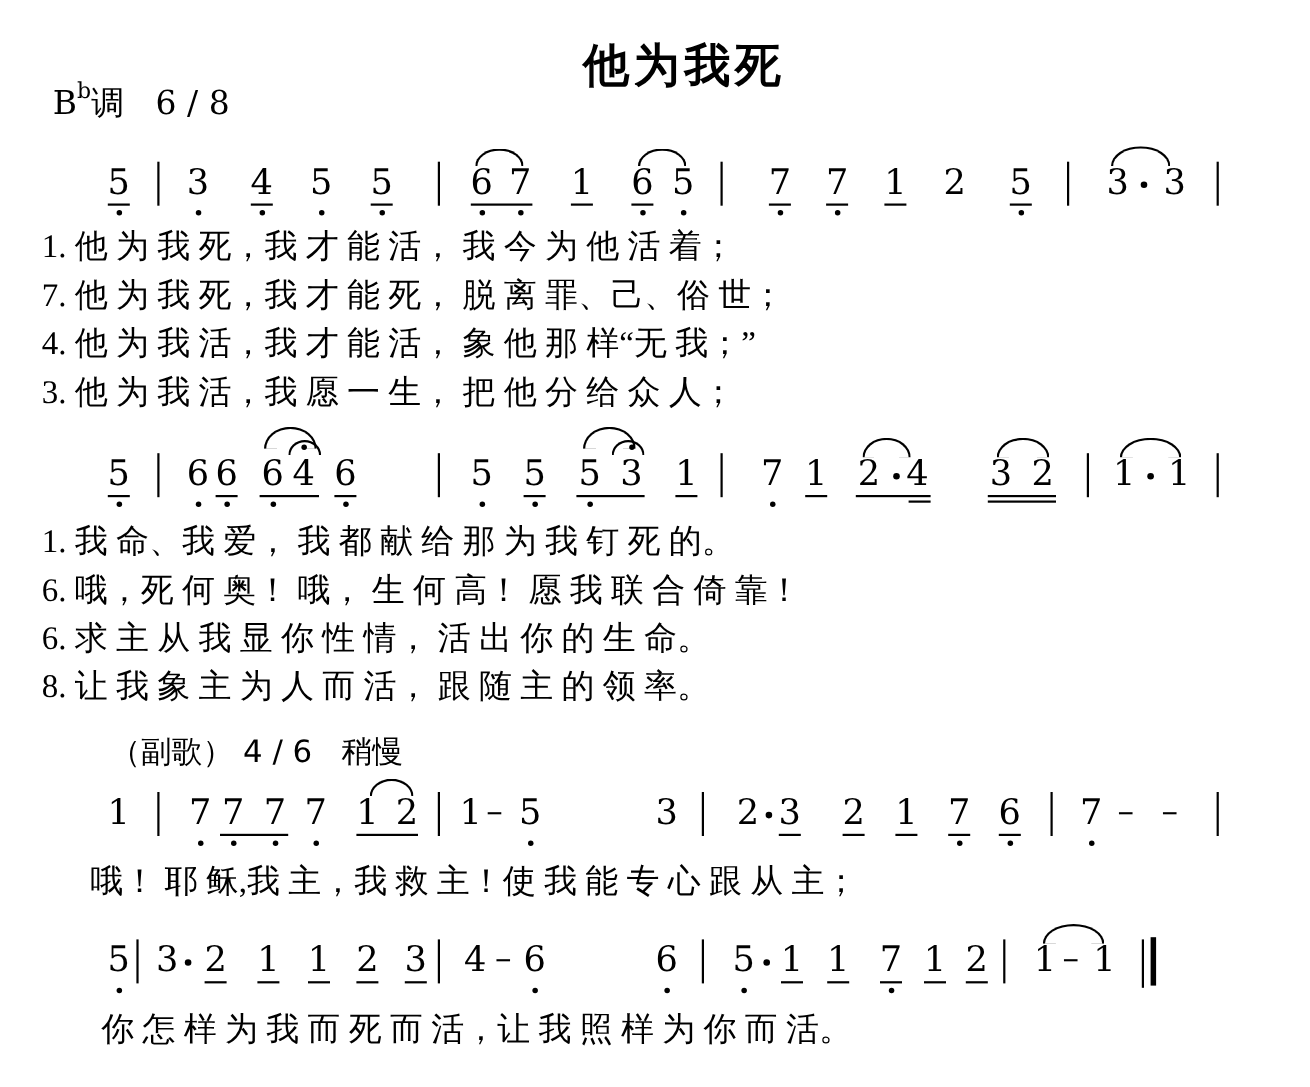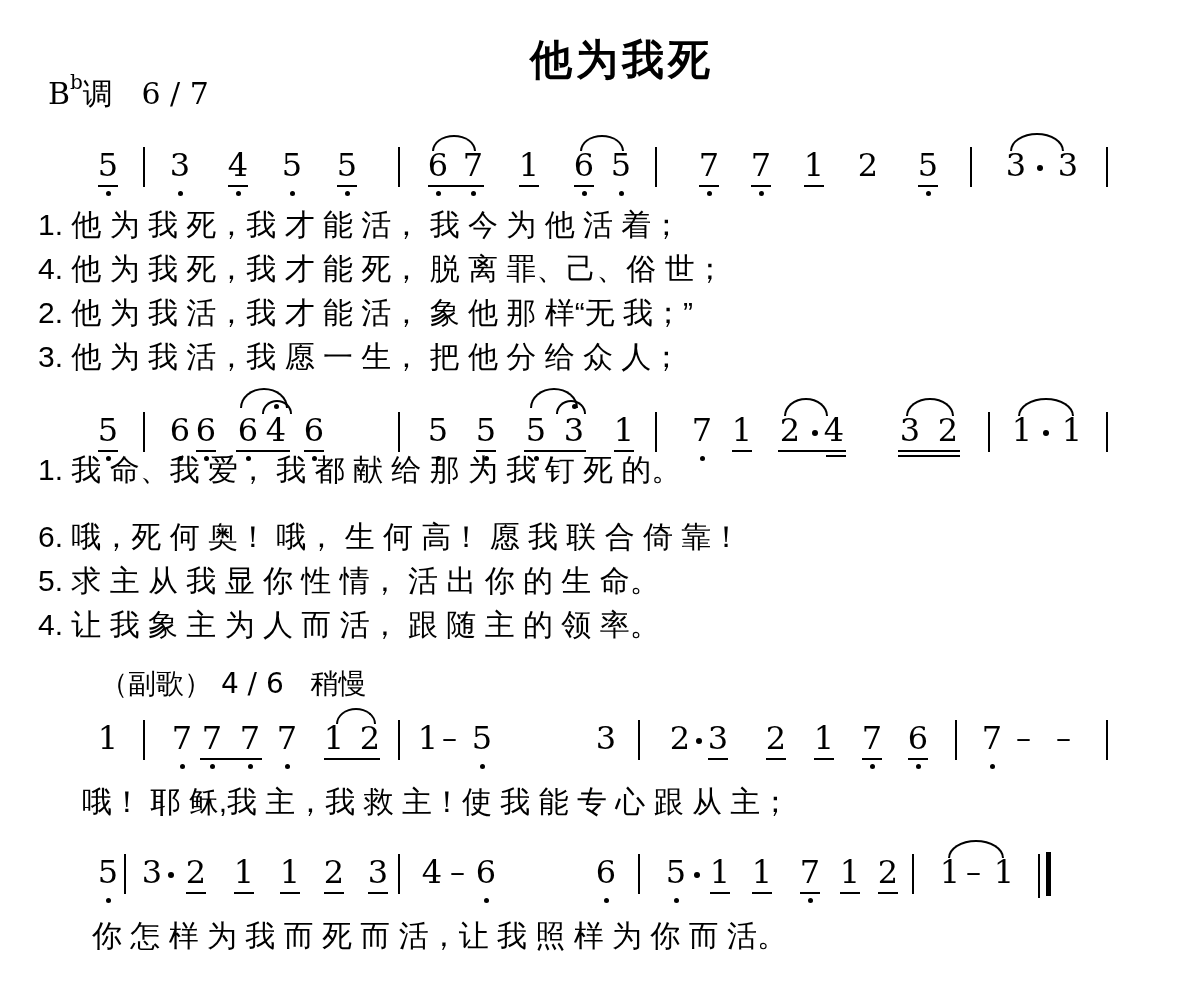--- a/index.html
+++ b/index.html
@@ -14,28 +14,28 @@
   .n .ul { position:absolute; left:2px; right:2px; height:2px; background:#000; top:40px; }
   .n .ul2 { position:absolute; left:2px; right:2px; height:2px; background:#000; top:45px; }
   .n .dl { position:absolute; left:50%; width:5px; height:5px; margin-left:-2.5px; border-radius:50%; background:#000; top:46px; }
   .n .du { position:absolute; left:50%; width:5px; height:5px; margin-left:-2.5px; border-radius:50%; background:#000; top:-6px; }
   .bar { position:absolute; width:2px; height:40px; background:#000; top:2px; }
   .dbar2 { position:absolute; width:7px; height:44px; background:#000; top:0; }
   .dot { position:absolute; width:6px; height:6px; border-radius:50%; background:#000; top:20px; }
   .dash { position:absolute; font-size:30px; line-height:40px; top:0; }
   .slur { position:absolute; border:2px solid #000; border-bottom:none; border-radius:50% 50% 0 0 / 100% 100% 0 0; }
   .sec { left:100px; top:665px; font-size:28px; font-family:"DejaVu Sans", sans-serif; white-space:pre; }
-  .ch { position:absolute; font-size:30px; font-family:Liberation Sans, sans-serif; line-height:40px; }
+  .ch { position:absolute; font-size:30px; font-family:Liberation Serif, serif; line-height:40px; }
 </style>
 </head>
 <body>
 
 <div class="abs title">他为我死</div>
 <div class="abs key">
-  <span>B</span><sup>b</sup><span>调</span>&nbsp;&nbsp;&nbsp;<span>6 / 7</span>
+  <span>B</span><sup>b</sup><span>调</span>&nbsp;&nbsp;&nbsp;<span>6 / 8</span>
 </div>
 
 <div class="row" style="top:145px">
   <div class="n" style="left:96px">5<span class="ul"></span><span class="dl"></span></div>
   <div class="bar" style="left:143px"></div>
   <div class="n" style="left:168px">3<span class="dl"></span></div>
   <div class="n" style="left:226px">4<span class="ul"></span><span class="dl"></span></div>
   <div class="n" style="left:280px">5<span class="dl"></span></div>
   <div class="n" style="left:335px">5<span class="ul"></span><span class="dl"></span></div>
   <div class="bar" style="left:398px"></div>
@@ -55,22 +55,22 @@
   <div class="n" style="left:916px">5<span class="ul"></span><span class="dl"></span></div>
   <div class="bar" style="left:970px"></div>
   <div class="slur" style="left:1010px;top:-12px;width:50px;height:16px"></div>
   <div class="n" style="left:1004px">3</div>
   <div class="dot" style="left:1037px"></div>
   <div class="n" style="left:1056px">3</div>
   <div class="bar" style="left:1106px"></div>
 </div>
 
 <div class="ch" style="left:38px;top:205px">1. 他  为 我 死，我  才  能 活，   我 今 为 他 活  着；</div>
-<div class="ch" style="left:38px;top:249px">4. 他  为 我 死，我  才  能 死，   脱 离 罪、己、俗  世；</div>
-<div class="ch" style="left:38px;top:293px">2. 他  为 我 活，我  才  能 活，   象 他 那 样“无  我；”</div>
+<div class="ch" style="left:38px;top:249px">7. 他  为 我 死，我  才  能 死，   脱 离 罪、己、俗  世；</div>
+<div class="ch" style="left:38px;top:293px">4. 他  为 我 活，我  才  能 活，   象 他 那 样“无  我；”</div>
 <div class="ch" style="left:38px;top:337px">3. 他  为 我 活，我  愿  一 生，   把 他 分 给 众  人；</div>
 
 <div class="row" style="top:410px">
   <div class="n" style="left:96px">5<span class="ul"></span><span class="dl"></span></div>
   <div class="bar" style="left:143px"></div>
   <div class="n" style="left:168px">6<span class="dl"></span></div>
   <div class="n" style="left:194px">6<span class="ul"></span><span class="dl"></span></div>
   <div class="slur" style="left:240px;top:-22px;width:44px;height:18px"></div>
   <div class="slur" style="left:262px;top:-10px;width:26px;height:12px"></div>
   <div class="n" style="left:236px">6<span class="dl"></span></div>
@@ -100,24 +100,24 @@
   <div style="position:absolute;left:898px;top:40px;width:62px;height:2px;background:#000"></div>
   <div style="position:absolute;left:898px;top:45px;width:62px;height:2px;background:#000"></div>
   <div class="bar" style="left:988px"></div>
   <div class="slur" style="left:1018px;top:-12px;width:52px;height:16px"></div>
   <div class="n" style="left:1010px">1</div>
   <div class="dot" style="left:1043px"></div>
   <div class="n" style="left:1060px">1</div>
   <div class="bar" style="left:1106px"></div>
 </div>
 
-<div class="ch" style="left:38px;top:450px">1. 我  命、我 爱，  我  都 献 给  那  为 我 钉  死  的。</div>
+<div class="ch" style="left:38px;top:473px">1. 我  命、我 爱，  我  都 献 给  那  为 我 钉  死  的。</div>
 <div class="ch" style="left:38px;top:517px">6. 哦，死 何 奥！ 哦， 生 何 高！ 愿  我 联 合  倚  靠！</div>
-<div class="ch" style="left:38px;top:561px">5. 求  主 从 我   显  你 性 情， 活  出 你 的  生  命。</div>
-<div class="ch" style="left:38px;top:605px">4. 让  我 象 主   为  人 而 活， 跟  随 主 的  领  率。</div>
+<div class="ch" style="left:38px;top:561px">6. 求  主 从 我   显  你 性 情， 活  出 你 的  生  命。</div>
+<div class="ch" style="left:38px;top:605px">8. 让  我 象 主   为  人 而 活， 跟  随 主 的  领  率。</div>
 
 <div class="abs sec">（副歌） 4 / 6   稍慢</div>
 
 <div class="row" style="top:718px">
   <div class="n" style="left:96px">1</div>
   <div class="bar" style="left:143px"></div>
   <div class="n" style="left:170px">7<span class="dl"></span></div>
   <div class="n" style="left:200px">7<span class="dl"></span></div>
   <div class="n" style="left:238px">7<span class="dl"></span></div>
   <div style="position:absolute;left:200px;top:40px;width:62px;height:2px;background:#000"></div>

